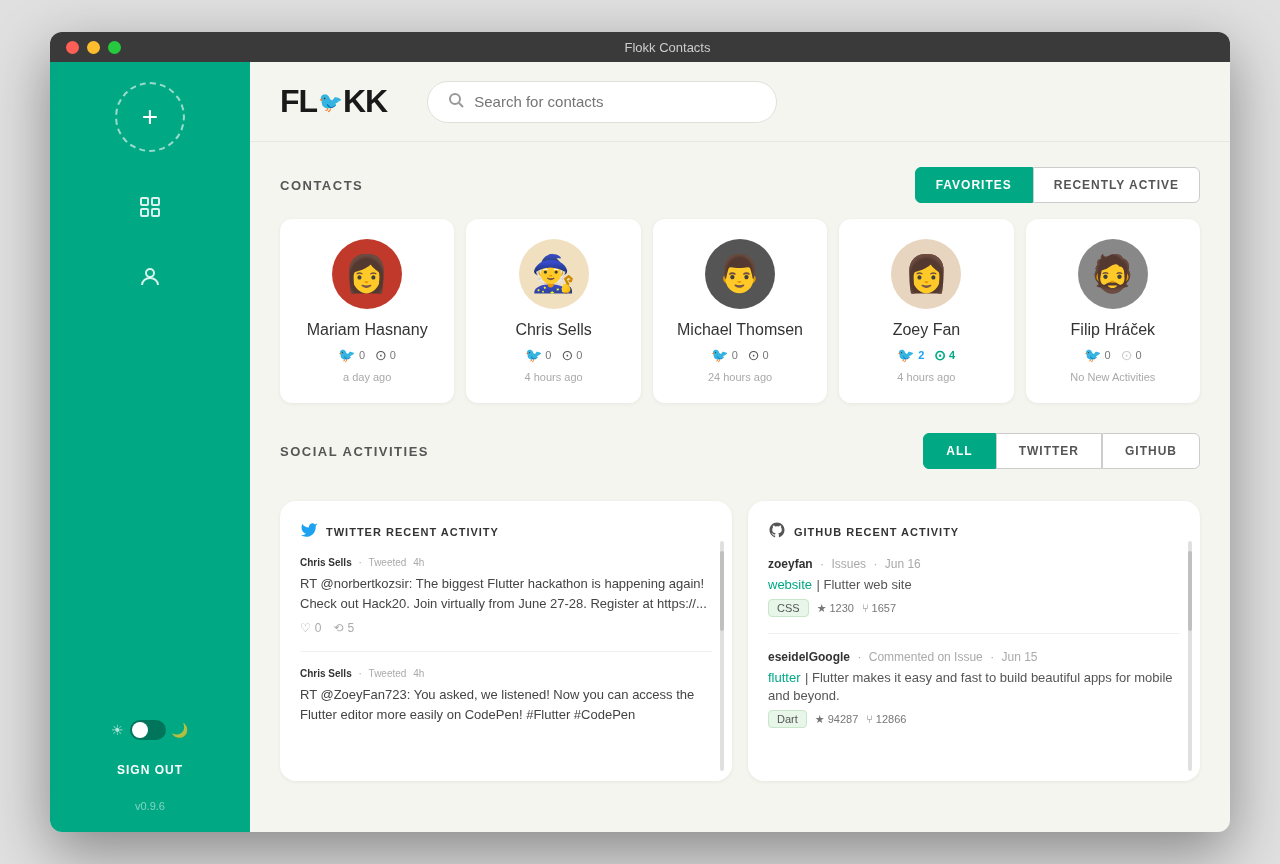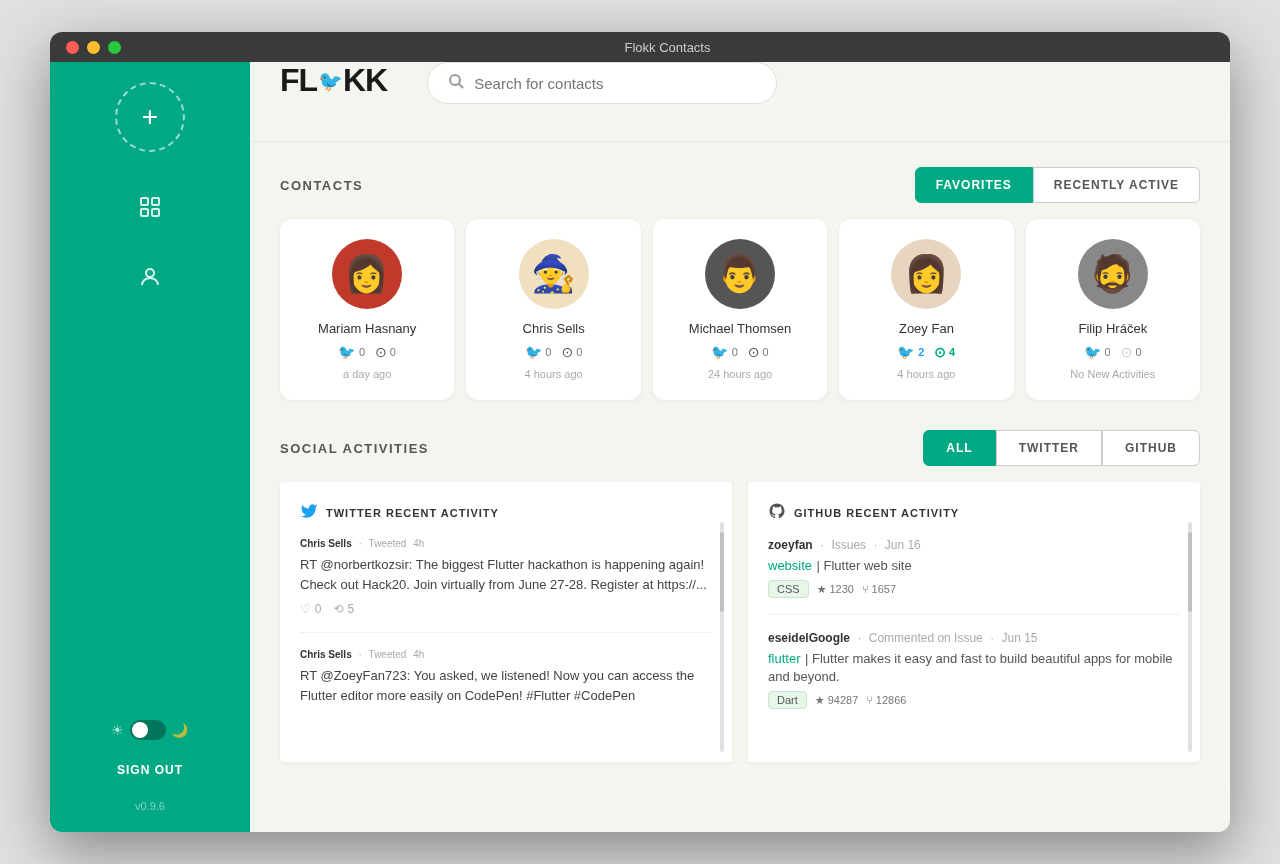--- a/index.html
+++ b/index.html
@@ -47,22 +47,22 @@
     .app-body {
       display: flex;
       flex: 1;
       overflow: hidden;
     }
     
     .header {
       background: #f5f5f0;
       height: 80px;
       display: flex;
-      align-items: flex-start;
-      padding: 0 30px;
+      align-items: center;
+      padding: 8px 30px;
       border-bottom: 1px solid #e8e8e3;
       flex-shrink: 0;
     }
     .logo {
       font-size: 32px;
       font-weight: 900;
       color: #1a1a1a;
       letter-spacing: -1px;
       margin-right: 40px;
       display: flex;
@@ -161,21 +161,21 @@
       padding: 20px 16px; display: flex; flex-direction: column;
       align-items: center; cursor: pointer;
       box-shadow: 0 1px 4px rgba(0,0,0,0.06);
     }
     .contact-avatar {
       width: 70px; height: 70px; border-radius: 50%; overflow: hidden;
       margin-bottom: 12px; background: #ddd;
       display: flex; align-items: center; justify-content: center;
       font-size: 28px;
     }
-    .contact-name { font-size: 13px; color: #333; margin-bottom: 8px; text-align: center; }
+    .contact-name { font-size: 16px; color: #333; margin-bottom: 8px; text-align: center; }
     .contact-icons { display: flex; gap: 10px; margin-bottom: 8px; }
     .social-icon-wrap {
       display: flex; align-items: center; gap: 3px; font-size: 11px; color: #555;
     }
     .tw-icon { color: #1da1f2; font-size: 14px; }
     .gh-icon { color: #555; font-size: 14px; }
     .social-count { font-size: 11px; color: #777; }
     .contact-time { font-size: 11px; color: #aaa; }
     
     .activities-section { }
@@ -184,23 +184,23 @@
       letter-spacing: 1px; cursor: pointer;
       border: 1px solid #ccc; background: #fff; color: #555;
     }
     .act-tab.active { background: #00a884; color: #fff; border-color: #00a884; }
     .act-tab:first-child { border-radius: 6px 0 0 6px; }
     .act-tab:last-child { border-radius: 0 6px 6px 0; }
     .activities-grid {
       display: grid; grid-template-columns: 1fr 1fr; gap: 16px; margin-top: 16px;
     }
     .activity-panel {
-      background: #fff; border-radius: 4px; padding: 20px;
+      background: #fff; border-radius: 16px; padding: 20px;
       box-shadow: 0 1px 4px rgba(0,0,0,0.06);
-      max-height: 280px; overflow: hidden; position: relative;
+      max-height: 280px; overflow: hidden; position: relative; margin-top: 16px;
     }
     .activity-header {
       display: flex; align-items: center; gap: 8px;
       margin-bottom: 14px;
     }
     .activity-type-icon { font-size: 16px; }
     .tw-color { color: #1da1f2; }
     .gh-color { color: #555; }
     .activity-title {
       font-size: 11px; font-weight: 700; letter-spacing: 1px; color: #333;

